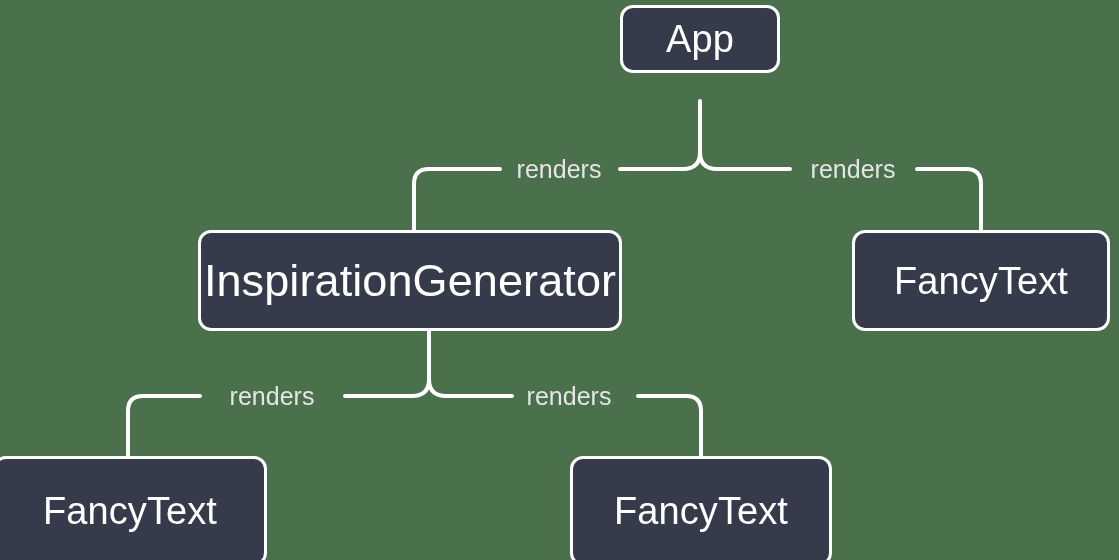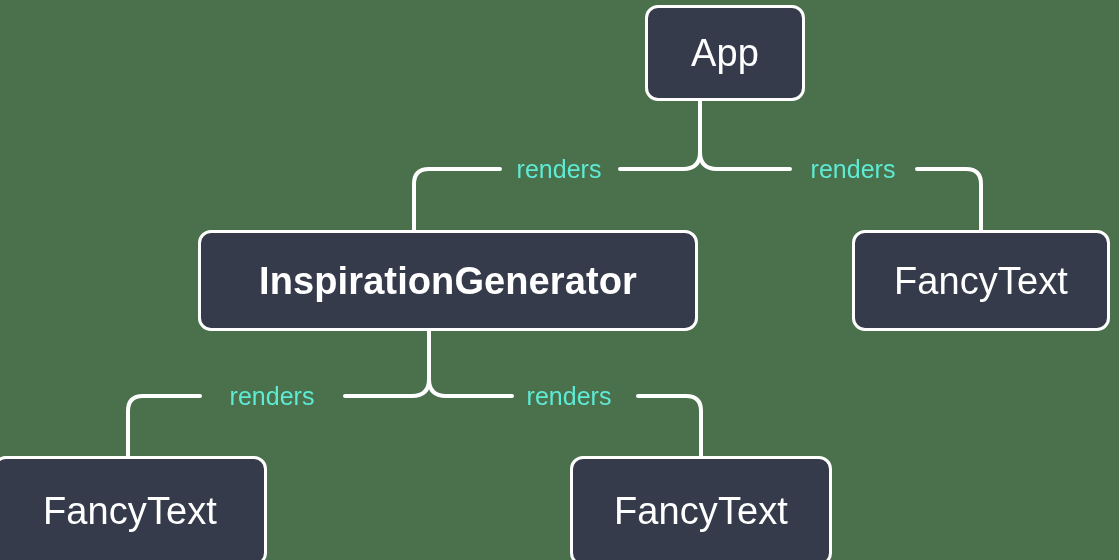--- a/index.html
+++ b/index.html
@@ -27,29 +27,29 @@
     display:flex;align-items:center;justify-content:center;
     color:#ffffff;
     font-size:38px;
     font-weight:400;
     letter-spacing:0.1px;
     white-space:nowrap;
     z-index:3;
   }
   .node span{display:block;line-height:1;}
 
-  #node-app{left:645px;top:5px;width:160px;height:96px;font-size:38px;}
-  #node-inspiration{left:198px;top:230px;width:500px;height:101px;font-size:38px;font-weight:bold;}
+  #node-app{left:620px;top:5px;width:160px;height:68px;font-size:38px;}
+  #node-inspiration{left:198px;top:230px;width:424px;height:101px;font-size:45px;}
   #node-fancytext-right{left:852px;top:230px;width:258px;height:101px;font-size:38px;}
   #node-fancytext-bottom{left:-7px;top:456px;width:274px;height:110px;font-size:38px;}
   #node-copyright{left:570px;top:456px;width:262px;height:110px;font-size:38px;}
 
   .edge-label{
     position:absolute;
-    color:#5eead4;
+    color:#e5e5e5;
     font-size:25px;
     font-weight:400;
     line-height:1;
     white-space:nowrap;
     transform:translate(-50%,-50%);
     z-index:4;
     padding:0 9px;
     background:#4a704c;
   }
   #label-app-left{left:559px;top:169px;}

